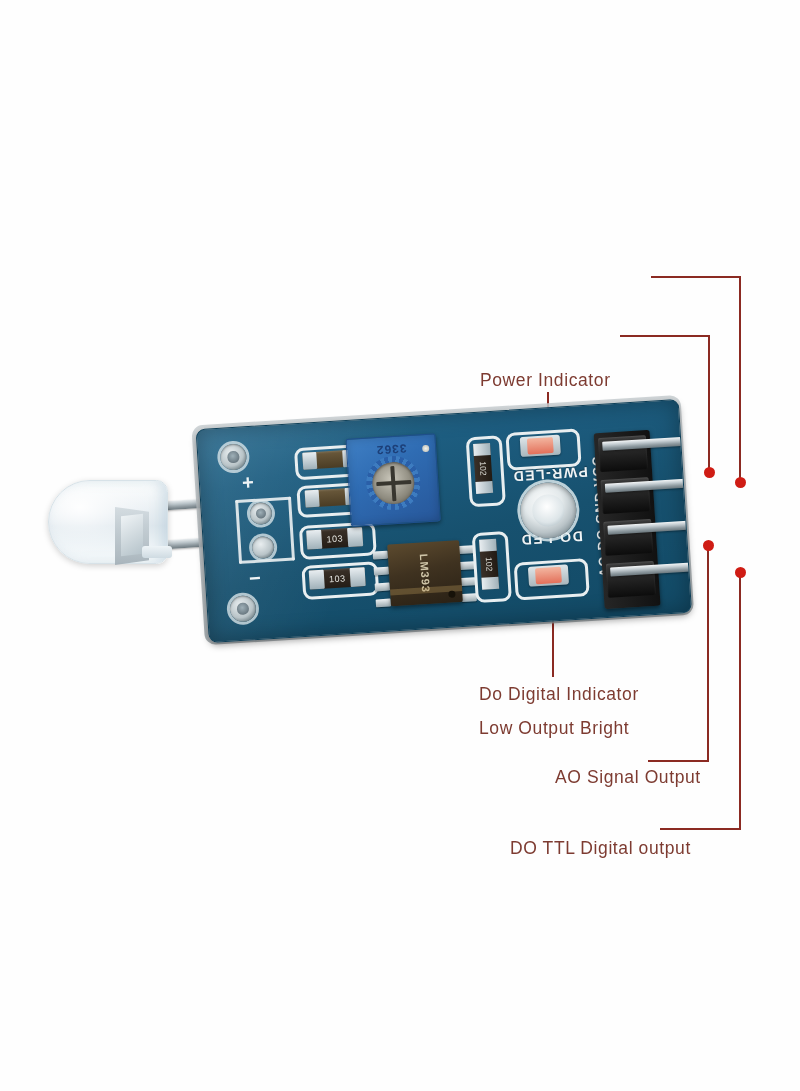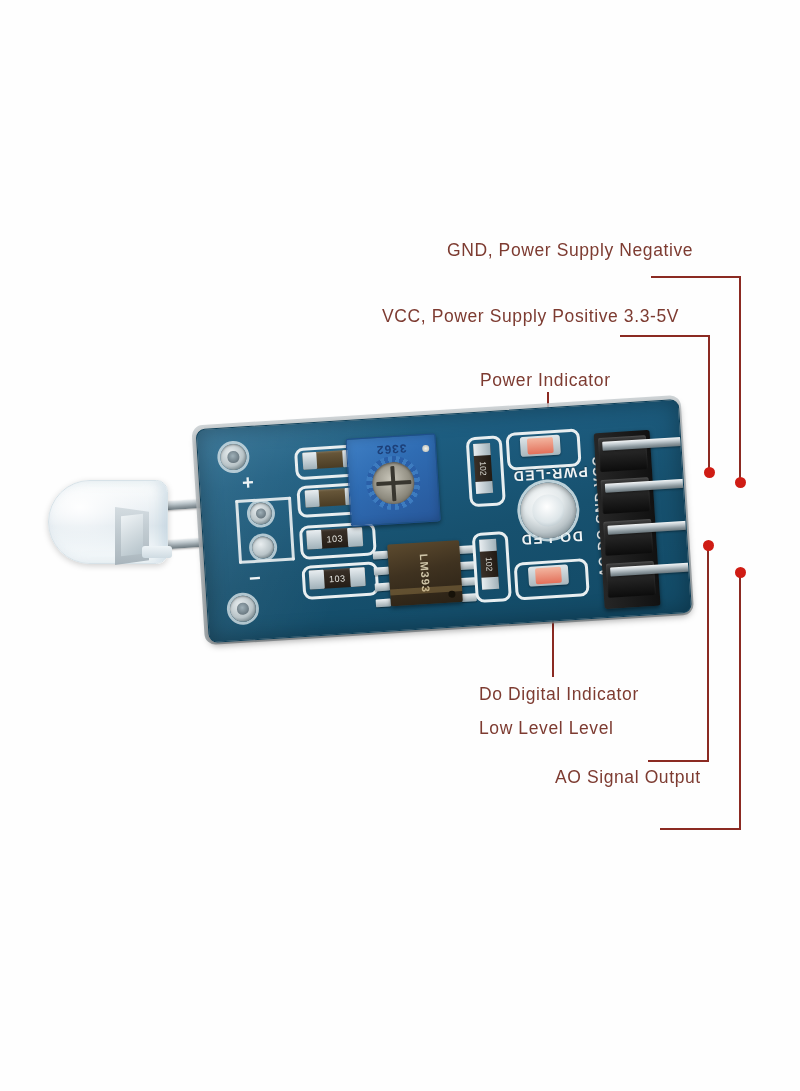--- a/index.html
+++ b/index.html
@@ -138,32 +138,31 @@
      background:linear-gradient(150deg,#f2f6f8,#b6c4cb);opacity:.9;transform:skewY(-6deg);}
   .ledleg{position:absolute;height:9px;border-radius:2px;
      background:linear-gradient(180deg,#e9edef 0%,#b9c3c8 40%,#8a959b 75%,#6e7a80 100%);
      box-shadow:0 1px 2px rgba(0,0,0,.3);}
 </style>
 </head>
 <body>
 
 <div id="stage">
 
-  <div class="anno" style="left:447px;top:240px;">GND, Power Supply Negative</div>
-
-  <div class="anno" style="left:382px;top:306px;">VCC, Power Supply Positive 3.3-5V</div>
+
 
   <div class="anno" style="left:480px;top:370px;">Power Indicator</div>
 
   <div class="anno" style="left:479px;top:684px;">Do Digital Indicator</div>
 
-  <div class="anno" style="left:479px;top:718px;">Low Level Level</div>
+  <div class="anno" style="left:479px;top:718px;">Low Output Bright</div>
 
   <div class="anno" style="left:555px;top:767px;">AO  Signal Output</div>
 
+  <div class="anno" style="left:510px;top:838px;">DO TTL Digital output</div>
 
   <div class="ln lnh" style="left:651px;top:276px;width:90px;"></div>
   <div class="ln lnv" style="left:739px;top:276px;height:206px;"></div>
   <div class="dot" style="left:740px;top:482px;"></div>
 
   <div class="ln lnh" style="left:620px;top:335px;width:90px;"></div>
   <div class="ln lnv" style="left:708px;top:335px;height:137px;"></div>
   <div class="dot" style="left:709px;top:472px;"></div>
 
   <div class="ln lnv" style="left:547px;top:392px;height:68px;"></div>

